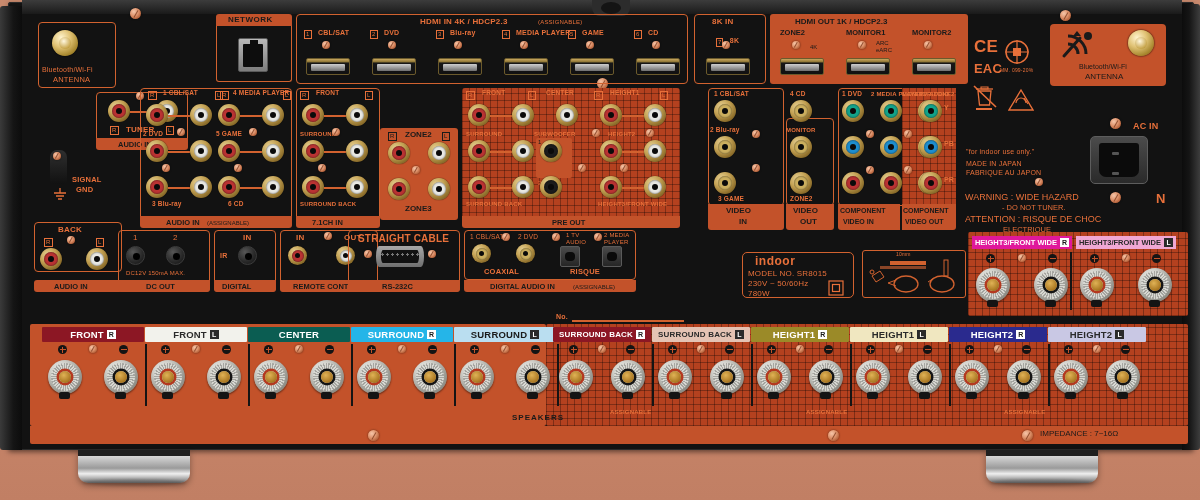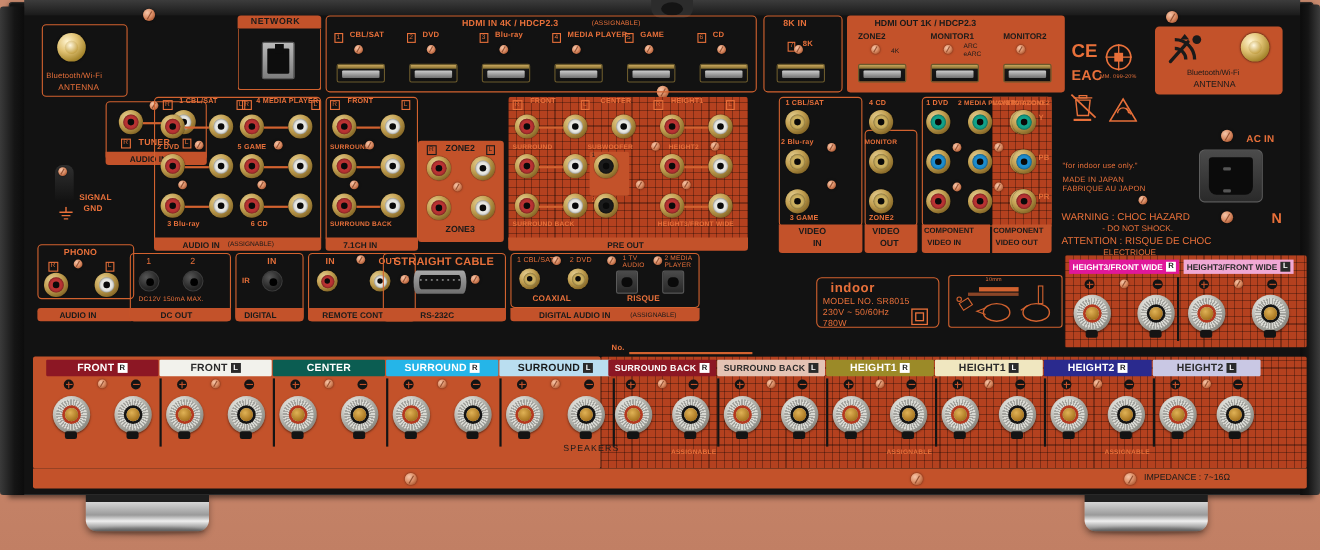--- a/index.html
+++ b/index.html
@@ -305,21 +305,21 @@
 
   <div class="gnd" style="left:50px;top:150px"></div>
   <div class="screw sm" style="left:53px;top:152px"></div>
   <svg style="position:absolute;left:52px;top:188px" width="16" height="14">
     <path d="M8 0 L8 5 M2 5 L14 5 M4 8 L12 8 M6 11 L10 11" stroke="#e8703a" stroke-width="1.3"></path>
   </svg>
   <div class="lbl" style="left:72px;top:176px;font-size:7.5px;font-weight:bold">SIGNAL</div>
   <div class="lbl" style="left:76px;top:186px;font-size:7.5px;font-weight:bold">GND</div>
 
   <div class="opl" style="left:34px;top:222px;width:88px;height:50px"></div>
-  <div class="lbl" style="left:58px;top:226px;font-size:8px;font-weight:bold">PHONO</div>
+  <div class="lbl" style="left:58px;top:226px;font-size:8px;font-weight:bold">BACK</div>
   <div class="lbl" style="left:44px;top:238px"><span class="boxn">R</span></div>
   <div class="lbl" style="left:96px;top:238px"><span class="boxn">L</span></div>
   <div class="screw sm" style="left:67px;top:236px"></div>
   <div class="rca" style="left:40px;top:248px">
       <i></i>
     </div>
   <div class="rca white" style="left:86px;top:248px">
       <i></i>
     </div>
   <div class="op" style="left:34px;top:280px;width:88px;height:12px;border-radius:3px"></div>
@@ -694,22 +694,22 @@
     <ellipse cx="40" cy="26" rx="12" ry="8" fill="none" stroke="#d2622f" stroke-width="1.3"></ellipse>
     <path d="M30 22 l-8 3 l8 3" fill="none" stroke="#d2622f" stroke-width="1"></path>
     <ellipse cx="76" cy="26" rx="12" ry="8" fill="none" stroke="#d2622f" stroke-width="1.3"></ellipse>
     <path d="M68 20 l-6 4" stroke="#d2622f" stroke-width="1"></path>
     <rect x="78" y="2" width="4" height="16" fill="none" stroke="#d2622f" stroke-width="1"></rect>
   </svg>
 
   <div class="lbl" style="left:966px;top:148px;font-size:7px">"for indoor use only."</div>
   <div class="lbl" style="left:966px;top:160px;font-size:7px">MADE IN JAPAN</div>
   <div class="lbl" style="left:966px;top:169px;font-size:7px">FABRIQUE AU JAPON</div>
-  <div class="warnbig" style="left:965px;top:193px">WARNING : CHOC HAZARD</div>
-  <div class="warnbig" style="left:1002px;top:203px;font-size:7.5px">- DO NOT SHOCK.</div>
+  <div class="warnbig" style="left:965px;top:193px">WARNING : WIDE HAZARD</div>
+  <div class="warnbig" style="left:1002px;top:203px;font-size:7.5px">- DO NOT TUNER.</div>
   <div class="warnbig" style="left:965px;top:215px">ATTENTION : RISQUE DE CHOC</div>
   <div class="warnbig" style="left:1003px;top:225px;font-size:7.5px">ELECTRIQUE</div>
   <div class="warnbig" style="left:1000px;top:234px;font-size:7.5px">- NE PAS OUVRIR.</div>
   <div class="screw sm" style="left:1035px;top:178px"></div>
 
   <div class="lbl" style="left:1133px;top:122px;font-size:9px;font-weight:bold">AC IN</div>
   <div class="screw" style="left:1110px;top:118px"></div>
   <div class="ac" style="left:1090px;top:136px"></div>
   <div class="acpin" style="left:1112px;top:152px"></div>
   <div class="acpin" style="left:1112px;top:172px"></div>
@@ -884,21 +884,21 @@
       <div class="post-nub" style="left:1065px;top:392px"></div>
       <div class="post-nub" style="left:1117px;top:392px"></div>
     </div>
   <div id="speaker-assignable">
       <div class="lbl" style="left:610px;top:409px;font-size:6px;font-weight:bold;color:#e8703a">ASSIGNABLE</div>
       <div class="lbl" style="left:806px;top:409px;font-size:6px;font-weight:bold;color:#e8703a">ASSIGNABLE</div>
       <div class="lbl" style="left:1004px;top:409px;font-size:6px;font-weight:bold;color:#e8703a">ASSIGNABLE</div>
     </div>
 
   <div class="op" style="left:30px;top:426px;width:1158px;height:18px;border-radius:0 0 2px 2px"></div>
-  <div class="lblk" style="left:512px;top:404px;font-size:8px;font-weight:normal;letter-spacing:1px">SPEAKERS</div>
+  <div class="lblk" style="left:512px;top:414px;font-size:8px;font-weight:bold;letter-spacing:1px">SPEAKERS</div>
   <div class="lblk" style="left:1040px;top:430px;font-size:8px">IMPEDANCE : 7~16Ω</div>
   <div class="screw" style="left:368px;top:430px"></div>
   <div class="screw" style="left:828px;top:430px"></div>
   <div class="screw" style="left:1022px;top:430px"></div>
 
   <div class="foot" style="left:78px;top:450px"></div>
   <div class="foot" style="left:986px;top:450px"></div>
 
 </div>
 

